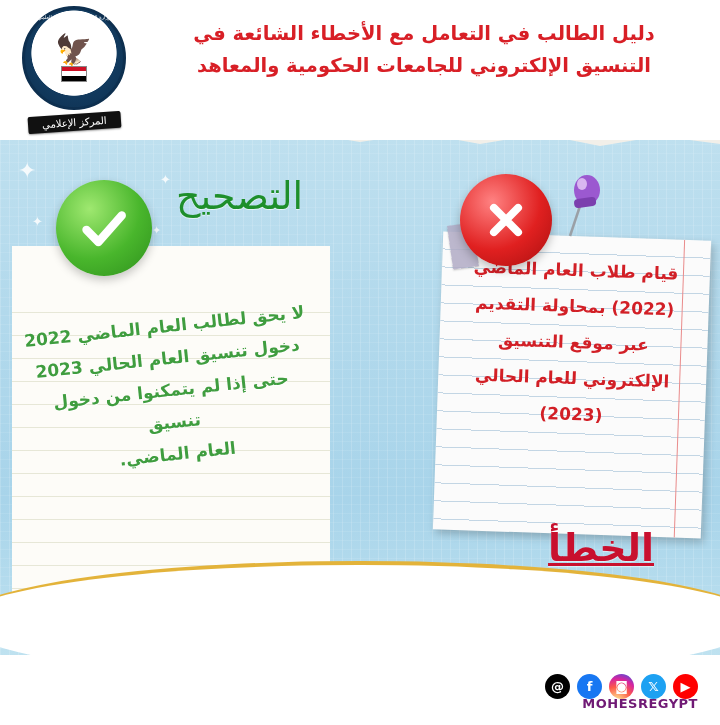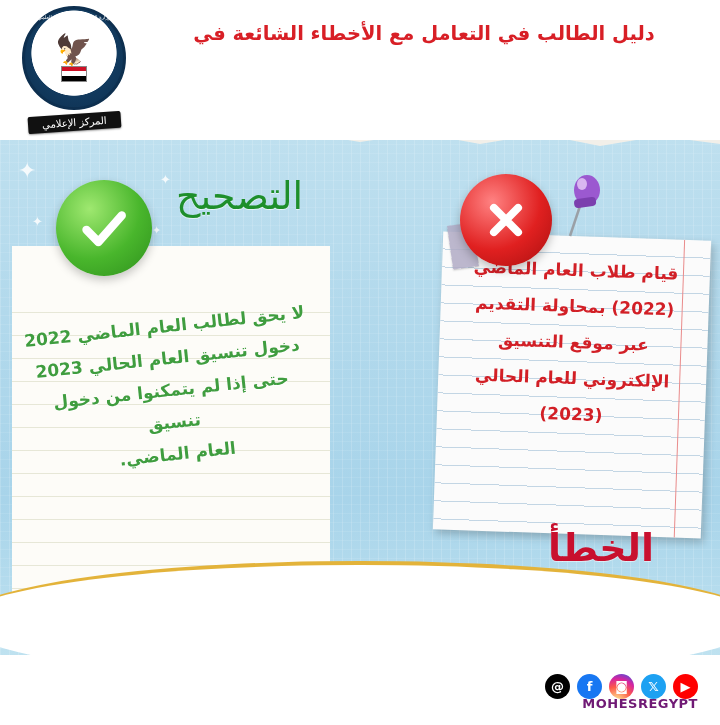--- a/index.html
+++ b/index.html
@@ -255,20 +255,21 @@
   }
 
   .label-wrong {
     position: absolute;
     top: 398px; right: 66px;
     font-size: 38px; font-weight: bold;
     color: #c8102e;
     direction: rtl;
     z-index: 9;
     text-shadow: 0 1px 0 rgba(255,255,255,.5);
+    text-decoration: underline;
   }
 
   
   .footer {
     position: absolute;
     bottom: 0; left: 0; width: 720px; height: 70px;
     background: #ffffff;
     z-index: 8;
   }
   .footer-arc {
@@ -315,20 +316,21 @@
       <div class="logo-inner">
         <div class="eagle">🦅</div>
         <div class="logo-flag"></div>
       </div>
     </div>
     <div class="ribbon">المركز الإعلامي</div>
   </div>
 
   <div class="title-block">
     <div class="title-line">دليل الطالب في التعامل مع الأخطاء الشائعة في</div>
+    <div class="title-line">التنسيق الإلكتروني للجامعات الحكومية والمعاهد</div>
   </div>
 
   <div class="torn-edge2"></div>
   <div class="torn-edge"></div>
 
   <div class="body-area">
 
     <div class="sparkle" style="top:30px;left:18px;font-size:22px;">✦</div>
     <div class="sparkle" style="top:86px;left:32px;font-size:13px;">✦</div>
     <div class="sparkle" style="top:44px;left:160px;font-size:13px;">✦</div>

